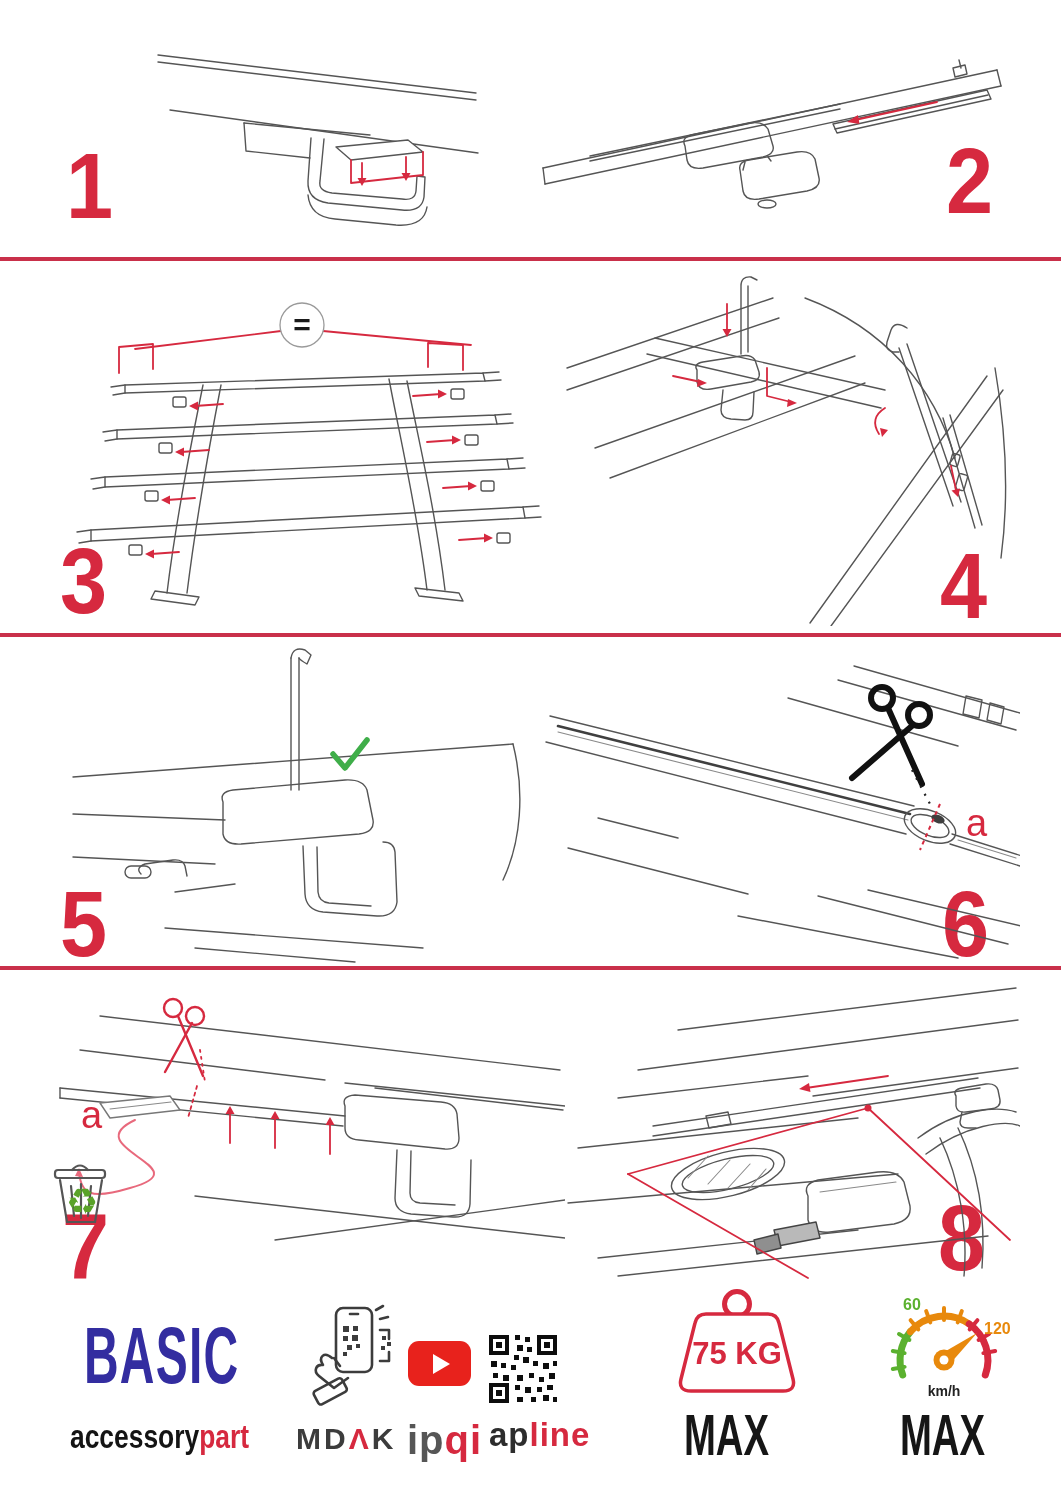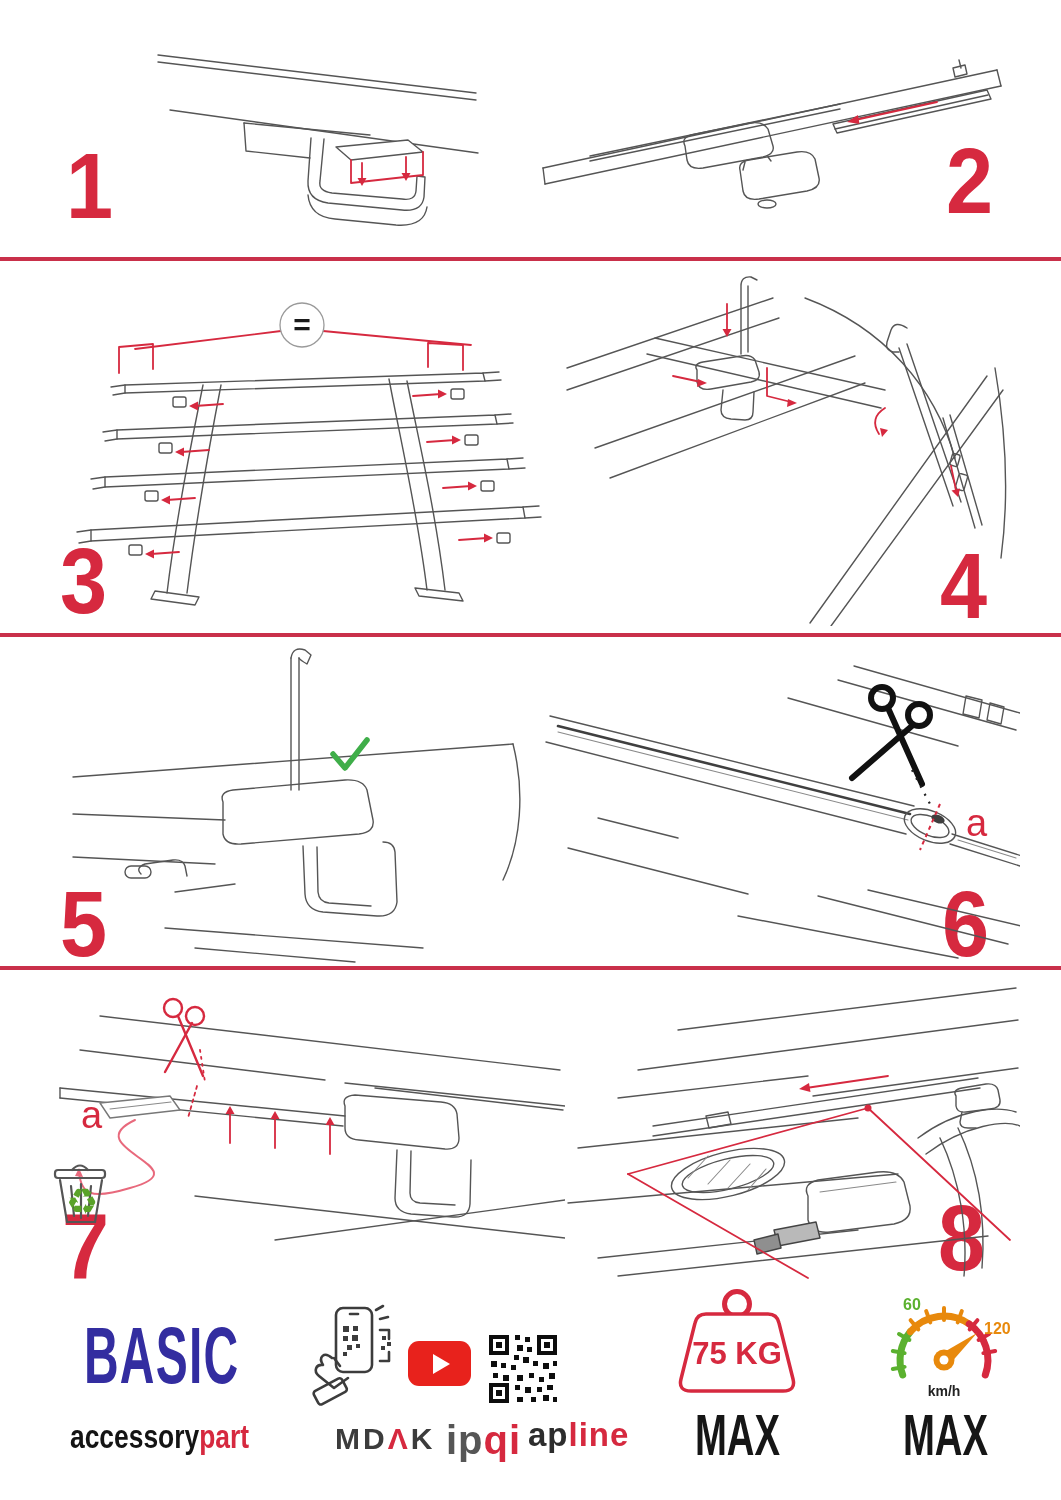--- a/index.html
+++ b/index.html
@@ -22,30 +22,30 @@
   
   .basic{
     position:absolute;left:84px;top:1316px;color:#332da0;font-weight:bold;font-size:80px;
     line-height:1;transform:scaleX(0.60);transform-origin:left top;letter-spacing:2px;
   }
   .accpart{
     position:absolute;left:70px;top:1420px;font-weight:bold;font-size:33px;line-height:1;
     transform:scaleX(0.80);transform-origin:left top;color:#141414;
   }
   .accpart .rd, .brand .rd{color:#d6293f;}
-  .brand{position:absolute;line-height:1;color:#3c3c3c;margin-left:39px;}
+  .brand{position:absolute;line-height:1;color:#3c3c3c;}
   .brand-mdak{left:296px;top:1424px;font-size:30px;font-weight:bold;letter-spacing:3px;}
   .brand-ipqi{left:407px;top:1420px;font-size:40px;font-weight:600;color:#565656;letter-spacing:1px;}
   .brand-apline{left:489px;top:1418px;font-size:33px;font-weight:600;color:#2d2d2d;letter-spacing:1px;text-align:center;}
   .yt{
     position:absolute;left:408px;top:1341px;width:63px;height:45px;background:#e8221c;
     border-radius:11px;display:flex;align-items:center;justify-content:center;
   }
   .yt .tri{width:0;height:0;border-left:17px solid #fff;border-top:10px solid transparent;border-bottom:10px solid transparent;margin-left:4px;}
-  .max-wrap{position:absolute;top:1406px;text-align:center;color:#161616;font-weight:bold;font-size:58px;line-height:1;}
+  .max-wrap{position:absolute;top:1406px;text-align:left;color:#161616;font-weight:bold;font-size:58px;line-height:1;}
   .max-wrap span{display:inline-block;transform:scaleX(0.66);transform-origin:center top;}
 </style>
 </head>
 <body>
 
 <div id="page">
 
   <div class="stepnum" style="left:66px;top:140px;">1</div>
   <svg class="art" style="left:140px;top:35px;" width="340" height="205" viewBox="0 0 340 205">
     <g class="ln">

